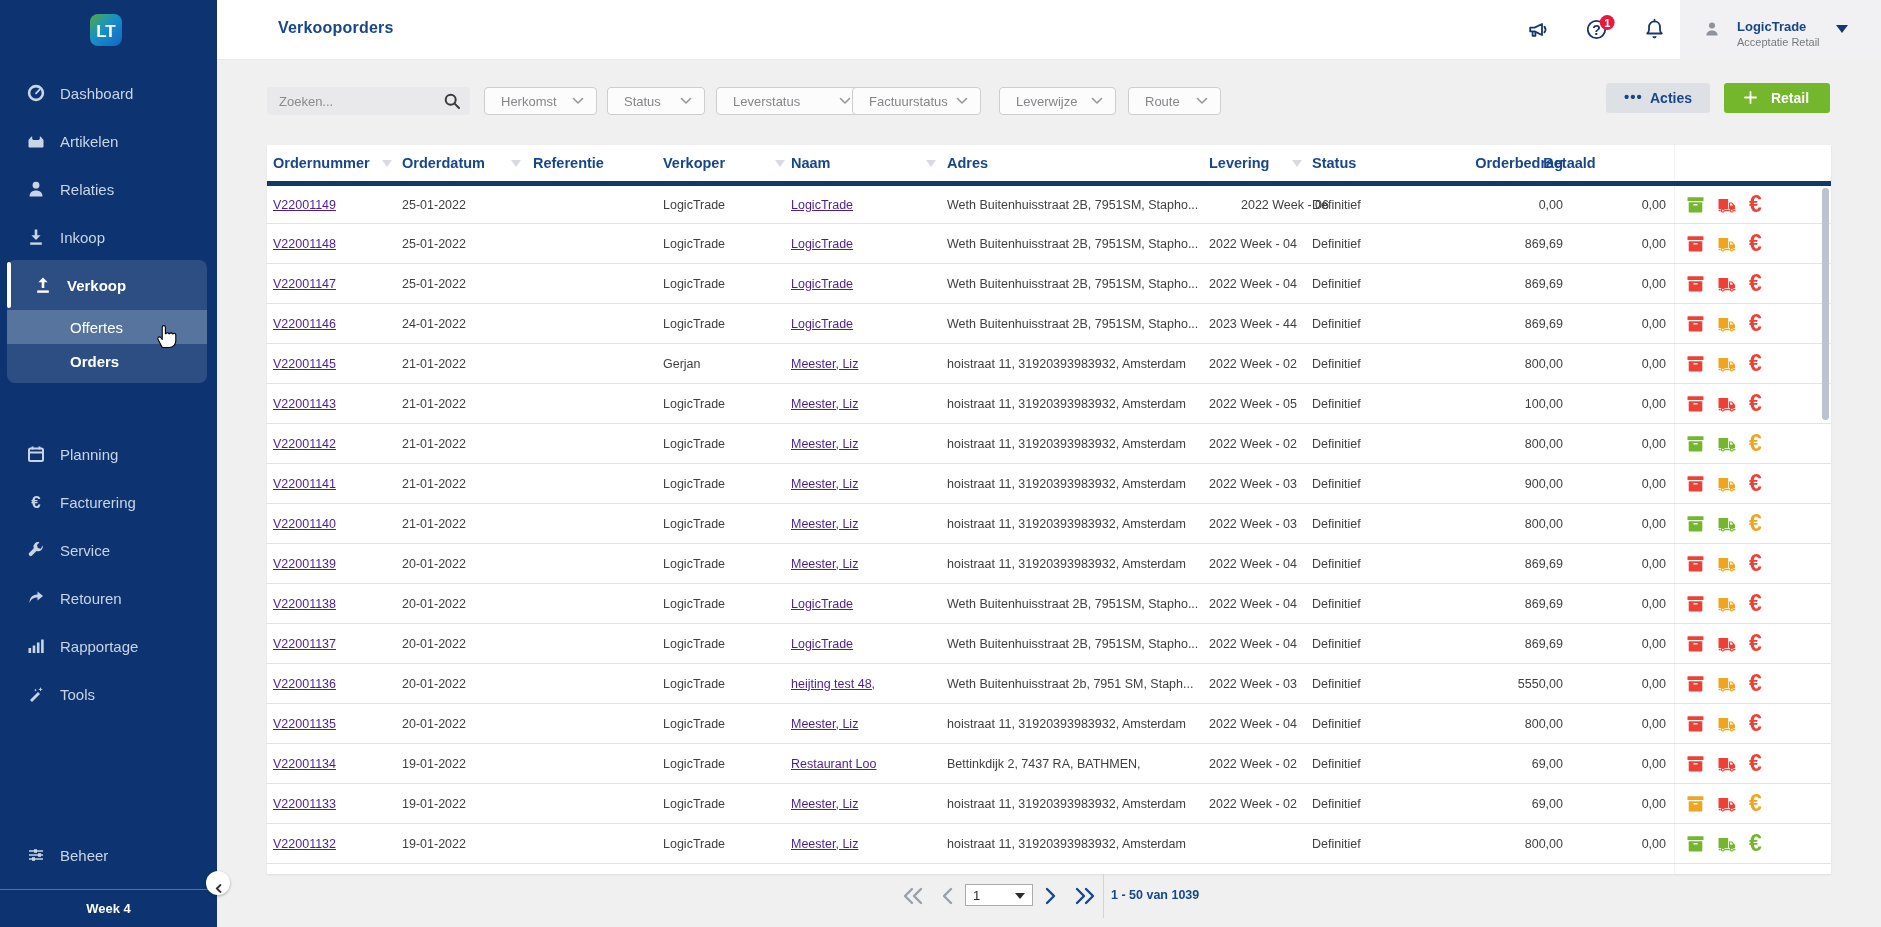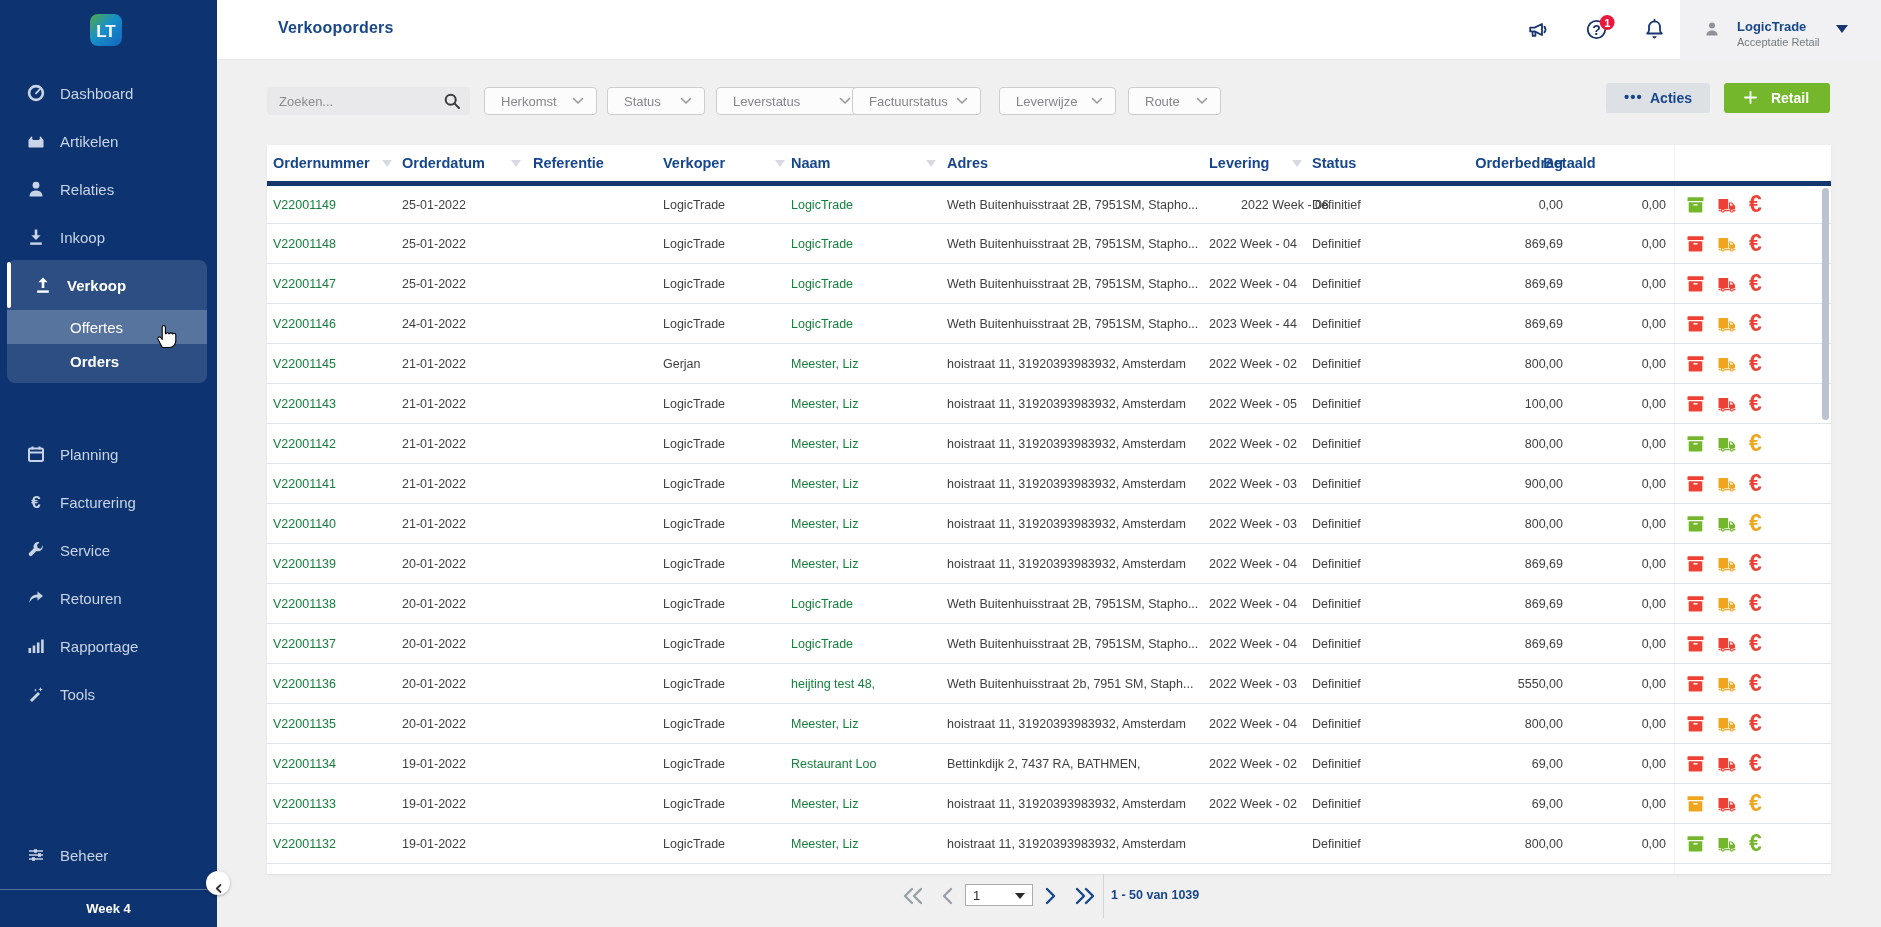--- a/index.html
+++ b/index.html
@@ -22,21 +22,21 @@
 .fbtn svg{position:absolute;right:12px;top:50%;transform:translateY(-50%)}
 #acties{position:absolute;left:1606px;top:83px;width:104px;height:30px;background:#dde1e6;border-radius:3px;color:#17478a;font-weight:bold;font-size:14px;text-align:center;line-height:30px}
 #nieuw{position:absolute;left:1724px;top:83px;width:106px;height:30px;background:#74b62c;border-radius:3px;color:#fff;font-weight:bold;font-size:14px;text-align:center;line-height:30px}
 #card{position:absolute;left:267px;top:145px;width:1564px;height:729px;background:#fff;box-shadow:0 1px 2px rgba(0,0,0,.08)}
 #thead{position:relative;height:41px;border-bottom:5px solid #14386d;font-weight:bold;color:#17478a;font-size:14.5px}
 .hc{position:absolute;top:18px;transform:translateY(-50%);white-space:nowrap}
 .tri{position:absolute;top:15px;width:0;height:0;border-left:5px solid transparent;border-right:5px solid transparent;border-top:7px solid #d7dbe1}
 .row{position:relative;height:40px;border-bottom:1px solid #dfe3ea;font-size:12.5px;color:#3f3f3f}
 .row.first{height:38px}
 .cell{position:absolute;top:50%;transform:translateY(-50%);white-space:nowrap}
-.lnk{color:#15803d}
+.lnk{text-decoration:underline;color:#4c1d95}
 .ricon{position:absolute;top:50%;transform:translateY(-50%);line-height:0}
 .euro{font-size:23px;font-weight:bold;font-family:"Liberation Sans",sans-serif;line-height:0}
 #pag{position:absolute;left:0;top:874px;width:1881px;height:53px}
 </style></head><body>
 <div id="header">
     <div id="title">Verkooporders</div>
     <div class="abs" style="left:1311px;top:19px;width:21px;height:21px"><svg width="21" height="21" viewBox="0 0 21 21">
         <g fill="none" stroke="#17356e" stroke-width="1.8" stroke-linejoin="round">
           <path d="M2.2 8.6 h4.4 L14 5 v11 L6.6 12.4 H2.2 z"></path>
           <path d="M4.6 12.4 v4.4 h2.8 v-4.3"></path>

